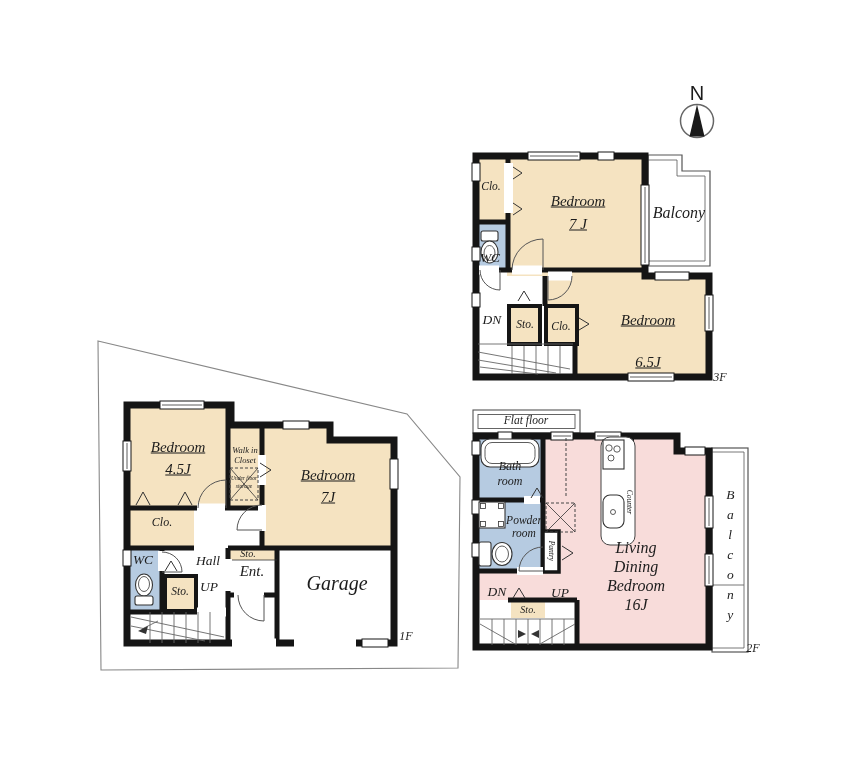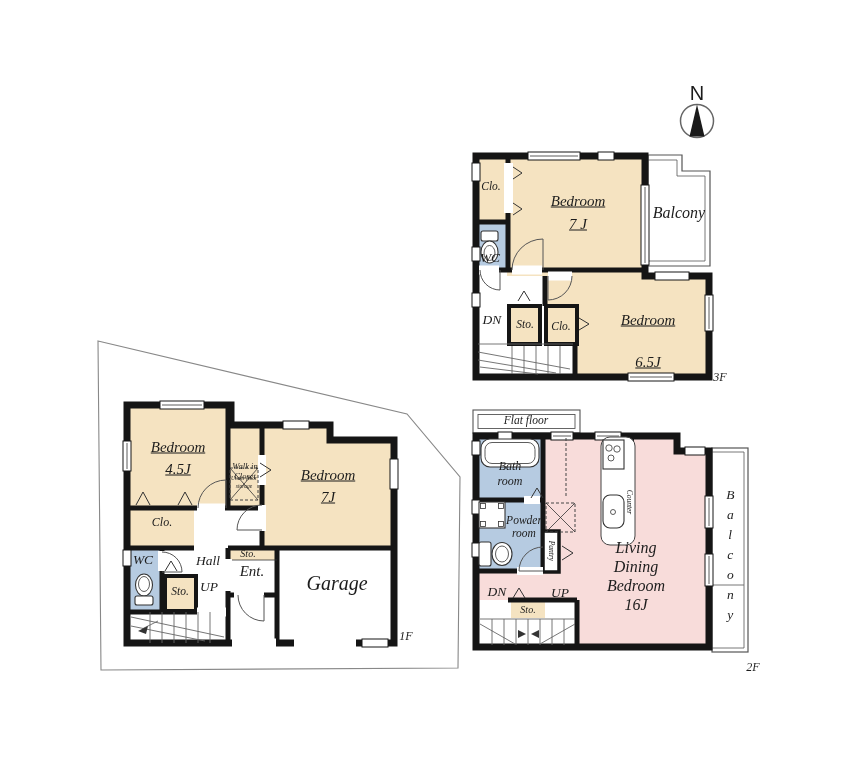--- a/index.html
+++ b/index.html
@@ -1,21 +1,21 @@
 <!DOCTYPE html>
 <html><head>
 <meta charset="utf-8">
 <style>
   html,body{margin:0;padding:0;background:#ffffff;}
   #canvas{position:relative;width:845px;height:771px;background:#ffffff;overflow:hidden;
           font-family:"Liberation Serif",serif;}
   svg{position:absolute;left:0;top:0;}
   .lbl{position:absolute;transform:translate(-50%,-50%);font-family:"Liberation Serif",serif;
        font-style:italic;color:#1c1c1c;white-space:nowrap;line-height:1;text-align:center;}
-  .s5{font-size:5.5px;}.s7{font-size:7.5px;}.s8{font-size:8.5px;margin-top:16px;}.s10{font-size:10px;}
+  .s5{font-size:5.5px;}.s7{font-size:7.5px;}.s8{font-size:8.5px;}.s10{font-size:10px;}
   .s11{font-size:11.5px;}.s12{font-size:12px;font-family:Liberation Serif, serif;}.s13{font-size:13.5px;}.s15{font-size:15px;}
   .s16{font-size:16px;}.s17{font-size:15px;text-decoration:underline;}.s20{font-size:20px;}
   .vert{writing-mode:vertical-rl;}
   .vstack{writing-mode:vertical-lr;text-orientation:upright;letter-spacing:5px;}
   .upright{font-style:normal;font-family:"Liberation Sans",sans-serif;}
   
   .wall{fill:none;stroke:#151515;}
   .w7{stroke-width:7px;}.w5{stroke-width:5px;}.w4{stroke-width:4px;}
   .tan{fill:#F5E3C1;}.blu{fill:#B6CBE1;}.pnk{fill:#F8DCDA;}.wht{fill:#ffffff;}
   .thin{fill:none;stroke:#555;stroke-width:1.2px;}
@@ -316,15 +316,15 @@
   <div class="lbl s7 vert" style="left:551px;top:551px;">Pantry</div>
   <div class="lbl s7 vert" style="left:629px;top:502px;">Counter</div>
   <div class="lbl s16" style="left:636px;top:548px;">Living</div>
   <div class="lbl s16" style="left:636px;top:567px;">Dining</div>
   <div class="lbl s16" style="left:636px;top:586px;">Bedroom</div>
   <div class="lbl s16" style="left:636px;top:605px;">16J</div>
   <div class="lbl s13" style="left:497px;top:592px;">DN</div>
   <div class="lbl s13" style="left:560px;top:593px;">UP</div>
   <div class="lbl s10" style="left:528px;top:610px;">Sto.</div>
   <div class="lbl s13 vstack" style="left:730px;top:557px;">Balcony</div>
-  <div class="lbl s12" style="left:753px;top:648px;margin-top:19px;">2F</div>
+  <div class="lbl s12" style="left:753px;top:648px;">2F</div>
 
 </div>
 
 </body></html>

